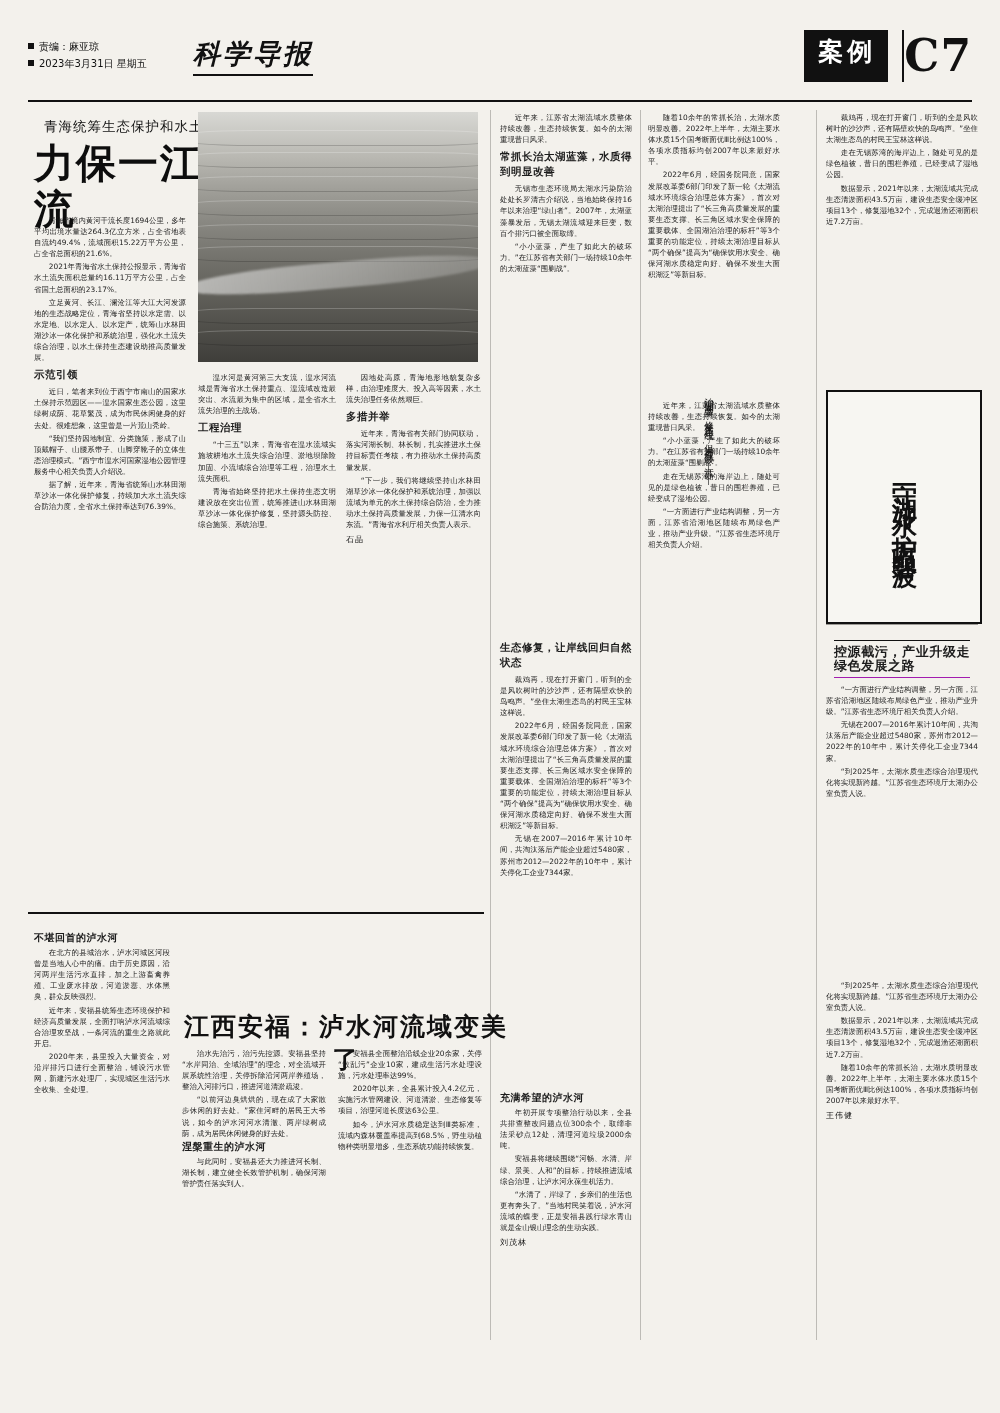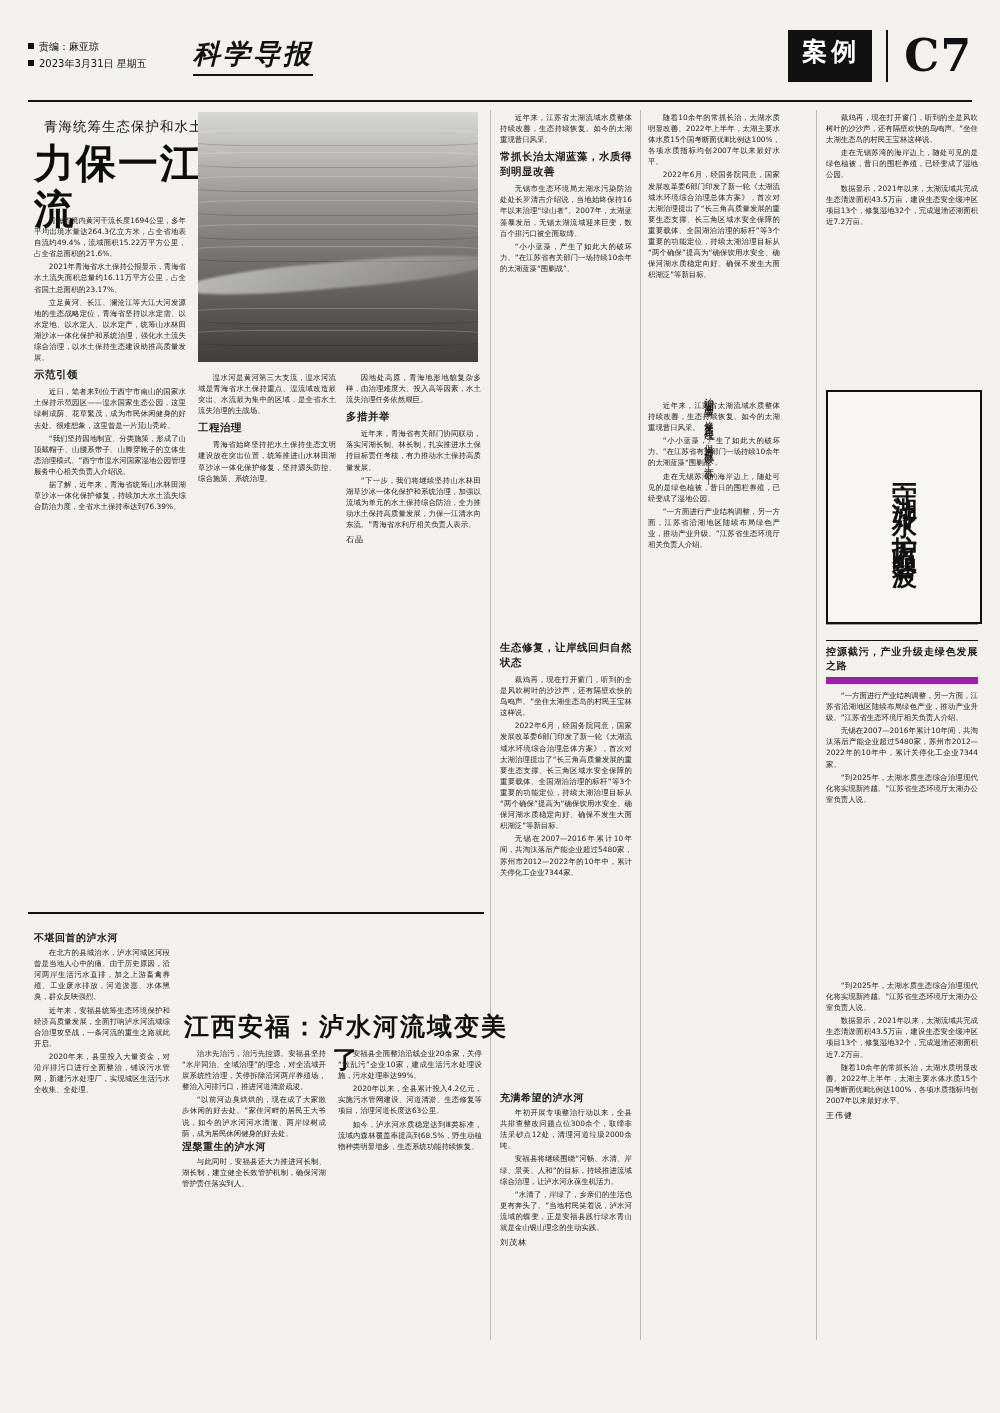--- a/index.html
+++ b/index.html
@@ -42,21 +42,21 @@
     position:absolute;right:0;top:0;display:flex;gap:14px;
   }
   .cat-badge{
     background:#111;color:#fff;font-size:25px;letter-spacing:4px;
     padding:5px 12px 7px 14px;font-weight:700;
     font-family:"DejaVu Serif","Liberation Serif",serif;
   }
   .page-no{
     font-size:44px;font-weight:700;letter-spacing:1px;color:#111;
     font-family:"DejaVu Serif","Liberation Serif",serif;
-    border-left:2px solid #111;padding-left:16px;line-height:52px;
+    border-left:2px solid #111;line-height:52px;
   }
   .rule-top{
     position:absolute;left:28px;right:28px;top:100px;height:2px;background:#111;
   }
   
   .col{
     position:absolute;
     font-size:7.4px;line-height:11.1px;
     text-align:justify;
     color:#1c1c1c;
@@ -128,23 +128,23 @@
   }
   .small-head{
     font-weight:700;font-size:10px;letter-spacing:.5px;margin:2px 0 4px;
     text-indent:0;
   }
   .sec-title{
     font-weight:700;font-size:10.5px;letter-spacing:.5px;margin:4px 0 4px;
     text-indent:0;line-height:15px;
   }
   .tag-line{
-    font-size:10px;font-weight:700;letter-spacing:.5px;line-height:14px;
-    border-top:1px solid #111;border-bottom:7px solid #a21caf;padding:4px 0;
-    text-indent:0;margin:4px 0 6px;
+    font-size:13px;font-weight:700;letter-spacing:.5px;line-height:14px;
+    border-top:1px solid #111;border-bottom:1px solid #a21caf;padding:4px 0;
+    text-indent:0;margin:4px 8px 6px;
   }
 </style>
 </head>
 <body>
 
 <div class="page">
 
   <div class="masthead">
     <div class="credits">
       <div><span class="sq"></span><span>责编：麻亚琼</span></div>
@@ -179,20 +179,21 @@
     <p>立足黄河、长江、澜沧江等大江大河发源地的生态战略定位，青海省坚持以水定需、以水定地、以水定人、以水定产，统筹山水林田湖沙冰一体化保护和系统治理，强化水土流失综合治理，以水土保持生态建设助推高质量发展。</p>
     <div class="sec-title">示范引领</div>
     <p>近日，笔者来到位于西宁市南山的国家水土保持示范园区——湟水国家生态公园，这里绿树成荫、花草繁茂，成为市民休闲健身的好去处。很难想象，这里曾是一片荒山秃岭。</p>
     <p>“我们坚持因地制宜、分类施策，形成了山顶戴帽子、山腰系带子、山脚穿靴子的立体生态治理模式。”西宁市湟水河国家湿地公园管理服务中心相关负责人介绍说。</p>
     <p>据了解，近年来，青海省统筹山水林田湖草沙冰一体化保护修复，持续加大水土流失综合防治力度，全省水土保持率达到76.39%。</p>
   </div>
 
   <div class="col" style="left:198px;top:372px;width:138px;height:535px;">
     <p>湟水河是黄河第三大支流，湟水河流域是青海省水土保持重点、湟流域改造最突出、水流最为集中的区域，是全省水土流失治理的主战场。</p>
     <div class="sec-title">工程治理</div>
+    <p>“十三五”以来，青海省在湟水流域实施坡耕地水土流失综合治理、淤地坝除险加固、小流域综合治理等工程，治理水土流失面积。</p>
     <p>青海省始终坚持把水土保持生态文明建设放在突出位置，统筹推进山水林田湖草沙冰一体化保护修复，坚持源头防控、综合施策、系统治理。</p>
   </div>
 
   <div class="col" style="left:346px;top:372px;width:135px;height:535px;">
     <p>因地处高原，青海地形地貌复杂多样，由治理难度大、投入高等因素，水土流失治理任务依然艰巨。</p>
     <div class="sec-title">多措并举</div>
     <p>近年来，青海省有关部门协同联动，落实河湖长制、林长制，扎实推进水土保持目标责任考核，有力推动水土保持高质量发展。</p>
     <p>“下一步，我们将继续坚持山水林田湖草沙冰一体化保护和系统治理，加强以流域为单元的水土保持综合防治，全力推动水土保持高质量发展，力保一江清水向东流。”青海省水利厅相关负责人表示。</p>
     <div class="byline">石晶</div>
   </div>

